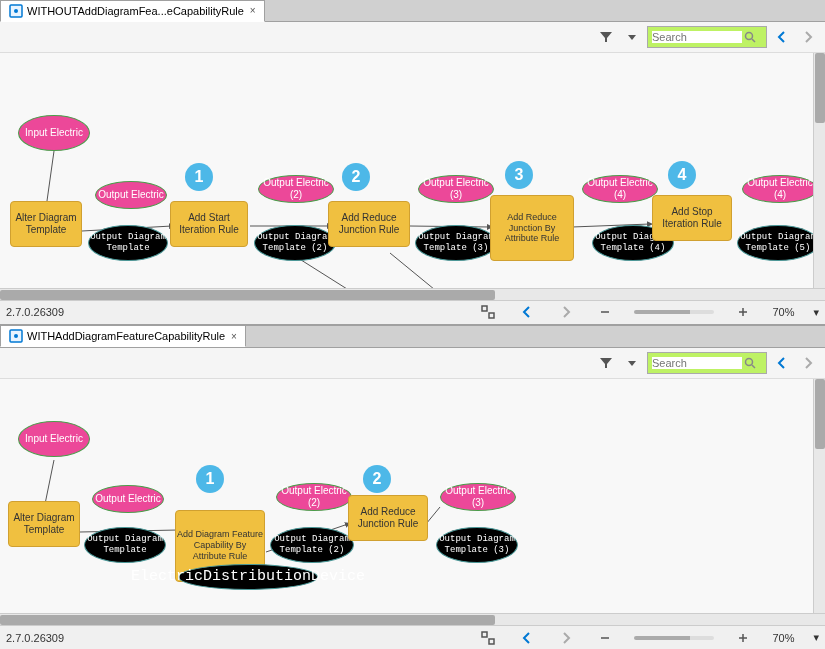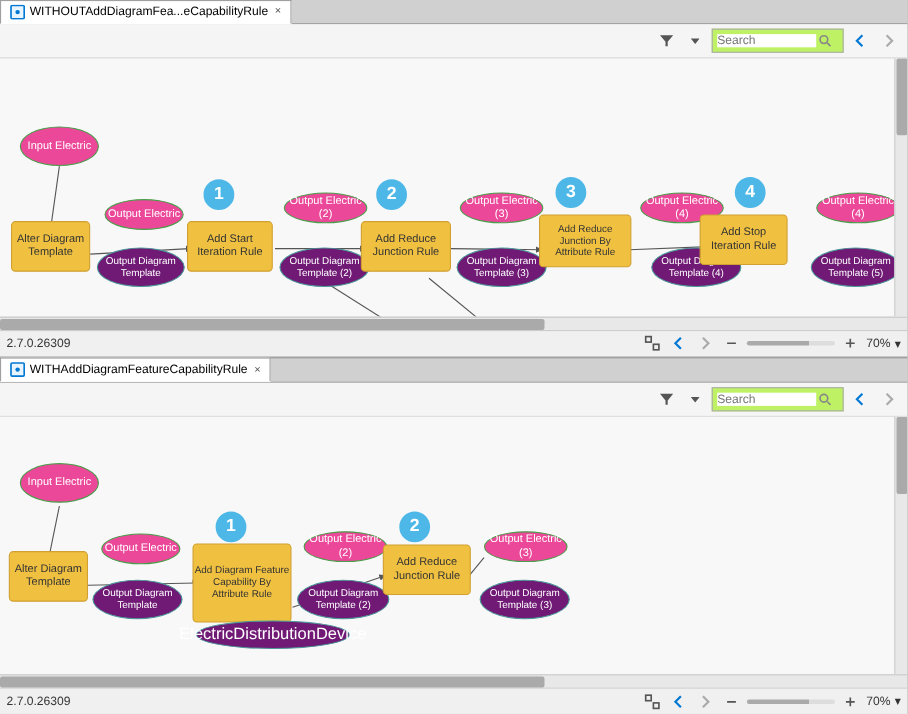--- a/index.html
+++ b/index.html
@@ -110,21 +110,21 @@
       background: #f0f0f0;
       border-top: 1px solid #ccc;
       padding: 2px 6px;
       height: 24px;
       min-height: 24px;
     }
     .status-left { font-size: 11px; color: #333; }
     .status-right {
       display: flex;
       align-items: center;
-      gap: 4px;
+      gap: 19px;
     }
     .status-btn {
       display: flex;
       align-items: center;
       justify-content: center;
       width: 20px;
       height: 18px;
       cursor: pointer;
       border: 1px solid transparent;
       background: transparent;
@@ -202,21 +202,21 @@
       border-radius: 50%;
       background: #4db8e8;
       color: white;
       font-size: 16px;
       font-weight: bold;
       width: 30px;
       height: 30px;
     }
     .color-green { background: #ec4899; color: #fff; border: 1px solid #4a9d4a; }
     .color-yellow { background: #f0c040; color: #333; border: 1px solid #d0a030; }
-    .color-teal { background: #701a75; color: #fff; border: 1px solid #4a9898; }
+    .color-teal { background: #000000; color: #fff; border: 1px solid #4a9898; font-family: Liberation Mono, monospace; }
 
     
     .top-panel {
       flex: 1;
       display: flex;
       flex-direction: column;
       border-bottom: 2px solid #a0a0a0;
       min-height: 0;
     }
     .bottom-panel {
@@ -339,29 +339,29 @@
         <div class="node node-blue-circle" style="left:342px;top:110px;width:28px;height:28px;">2</div>
 
         <div class="node node-rect color-yellow" style="left:328px;top:148px;width:82px;height:46px;">Add Reduce Junction Rule</div>
 
         <div class="node node-ellipse color-green" style="left:418px;top:122px;width:76px;height:28px;">Output Electric (3)</div>
 
         <div class="node node-ellipse color-teal" style="left:415px;top:172px;width:82px;height:36px;font-size:9px;">Output Diagram Template (3)</div>
 
         <div class="node node-blue-circle" style="left:505px;top:108px;width:28px;height:28px;">3</div>
 
-        <div class="node node-rect color-yellow" style="left:490px;top:142px;width:84px;height:48px;font-size:9px;">Add Reduce Junction By Attribute Rule</div>
+        <div class="node node-rect color-yellow" style="left:490px;top:142px;width:84px;height:66px;font-size:9px;">Add Reduce Junction By Attribute Rule</div>
 
         <div class="node node-ellipse color-green" style="left:582px;top:122px;width:76px;height:28px;">Output Electric (4)</div>
 
         <div class="node node-ellipse color-teal" style="left:592px;top:172px;width:82px;height:36px;font-size:9px;">Output Diagram Template (4)</div>
 
         <div class="node node-blue-circle" style="left:668px;top:108px;width:28px;height:28px;">4</div>
 
-        <div class="node node-rect color-yellow" style="left:636px;top:142px;width:80px;height:46px;">Add Stop Iteration Rule</div>
+        <div class="node node-rect color-yellow" style="left:652px;top:142px;width:80px;height:46px;">Add Stop Iteration Rule</div>
 
         <div class="node node-ellipse color-green" style="left:742px;top:122px;width:76px;height:28px;">Output Electric (4)</div>
 
         <div class="node node-ellipse color-teal" style="left:737px;top:172px;width:82px;height:36px;font-size:9px;">Output Diagram Template (5)</div>
 
         <div class="v-scrollbar">
           <div class="v-scrollbar-thumb"></div>
         </div>
       </div>
     </div>
@@ -468,21 +468,21 @@
         <div class="node node-ellipse color-green" style="left:18px;top:42px;width:72px;height:36px;">Input Electric</div>
 
         <div class="node node-rect color-yellow" style="left:8px;top:122px;width:72px;height:46px;">Alter Diagram Template</div>
 
         <div class="node node-ellipse color-green" style="left:92px;top:106px;width:72px;height:28px;">Output Electric</div>
 
         <div class="node node-ellipse color-teal" style="left:84px;top:148px;width:82px;height:36px;font-size:9px;">Output Diagram Template</div>
 
         <div class="node node-blue-circle" style="left:196px;top:86px;width:28px;height:28px;">1</div>
 
-        <div class="node node-rect color-yellow" style="left:175px;top:115px;width:90px;height:72px;font-size:9px;">Add Diagram Feature Capability By Attribute Rule</div>
+        <div class="node node-rect color-yellow" style="left:175px;top:131px;width:90px;height:72px;font-size:9px;">Add Diagram Feature Capability By Attribute Rule</div>
 
         <div class="node node-ellipse color-green" style="left:276px;top:104px;width:76px;height:28px;">Output Electric (2)</div>
 
         <div class="node node-ellipse color-teal" style="left:270px;top:148px;width:84px;height:36px;font-size:9px;">Output Diagram Template (2)</div>
 
         <div class="node node-blue-circle" style="left:363px;top:86px;width:28px;height:28px;">2</div>
 
         <div class="node node-rect color-yellow" style="left:348px;top:116px;width:80px;height:46px;">Add Reduce Junction Rule</div>
 
         <div class="node node-ellipse color-green" style="left:440px;top:104px;width:76px;height:28px;">Output Electric (3)</div>

